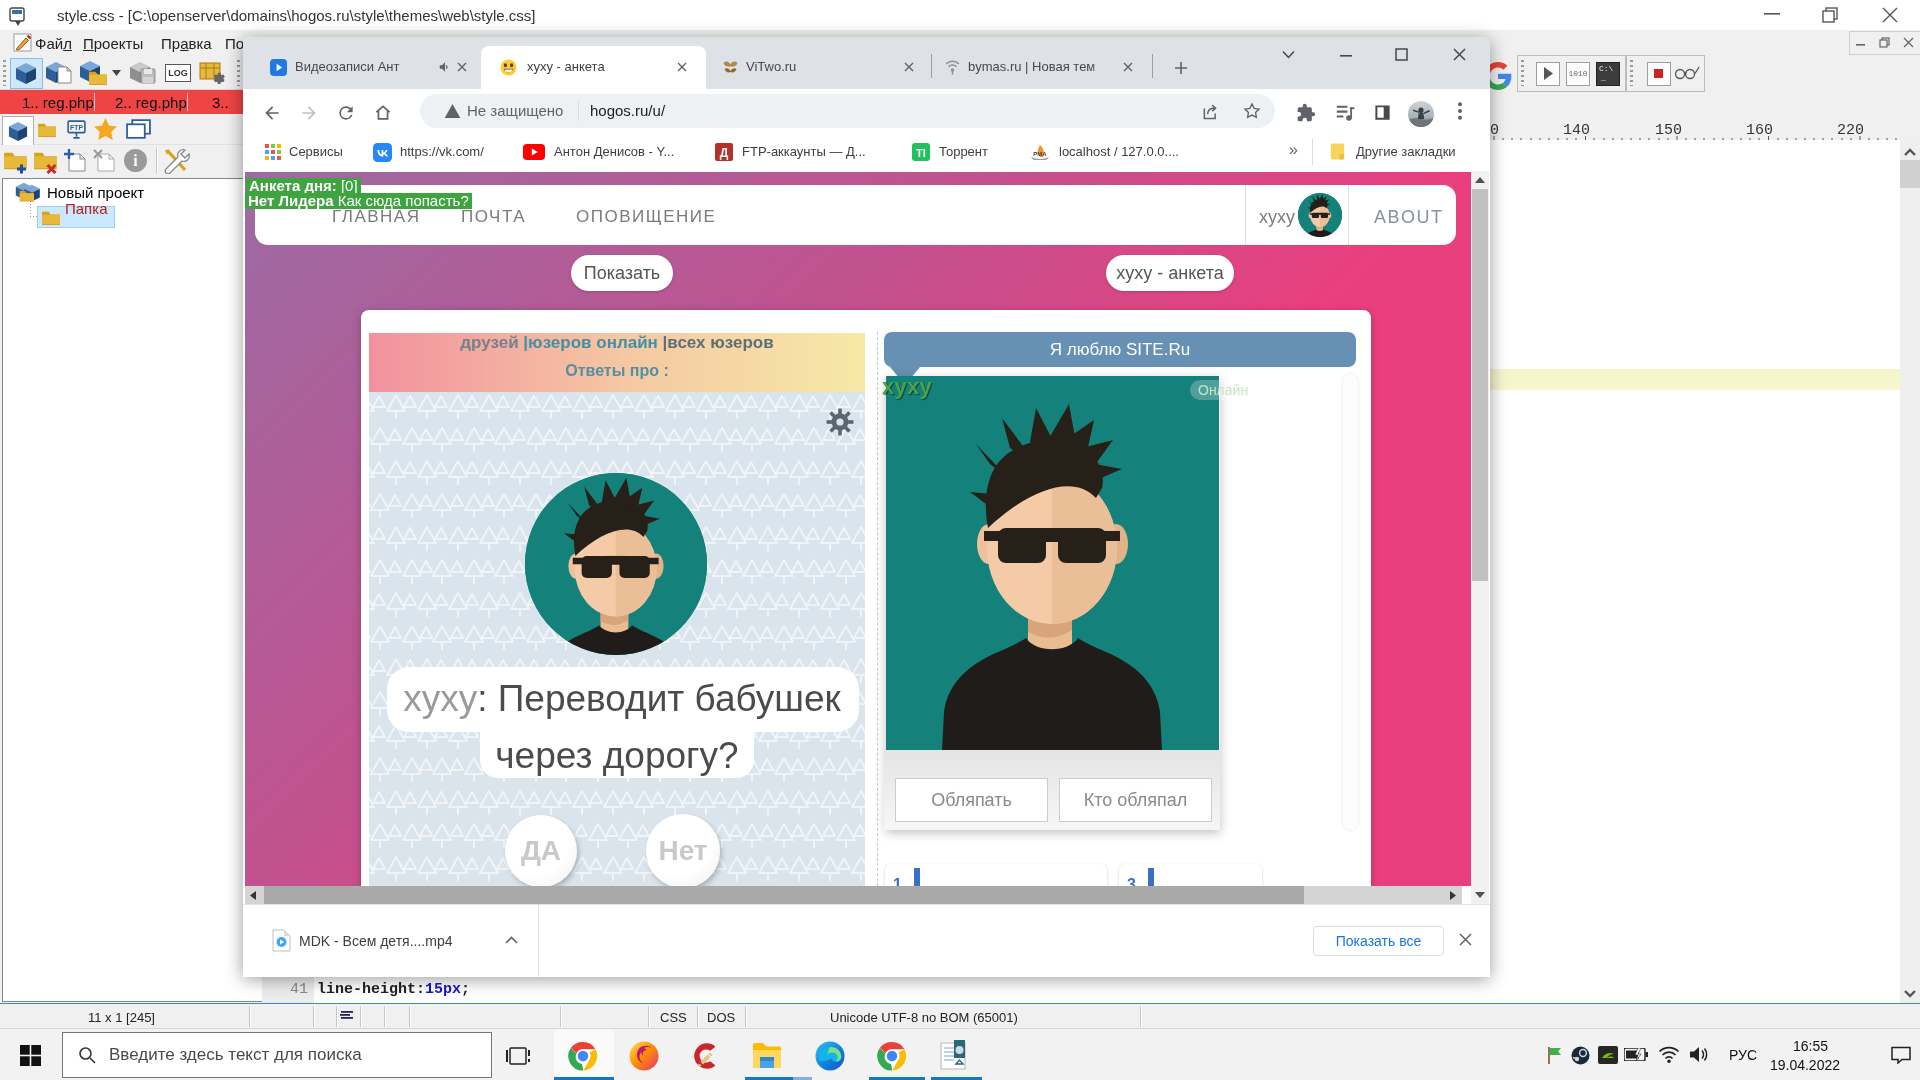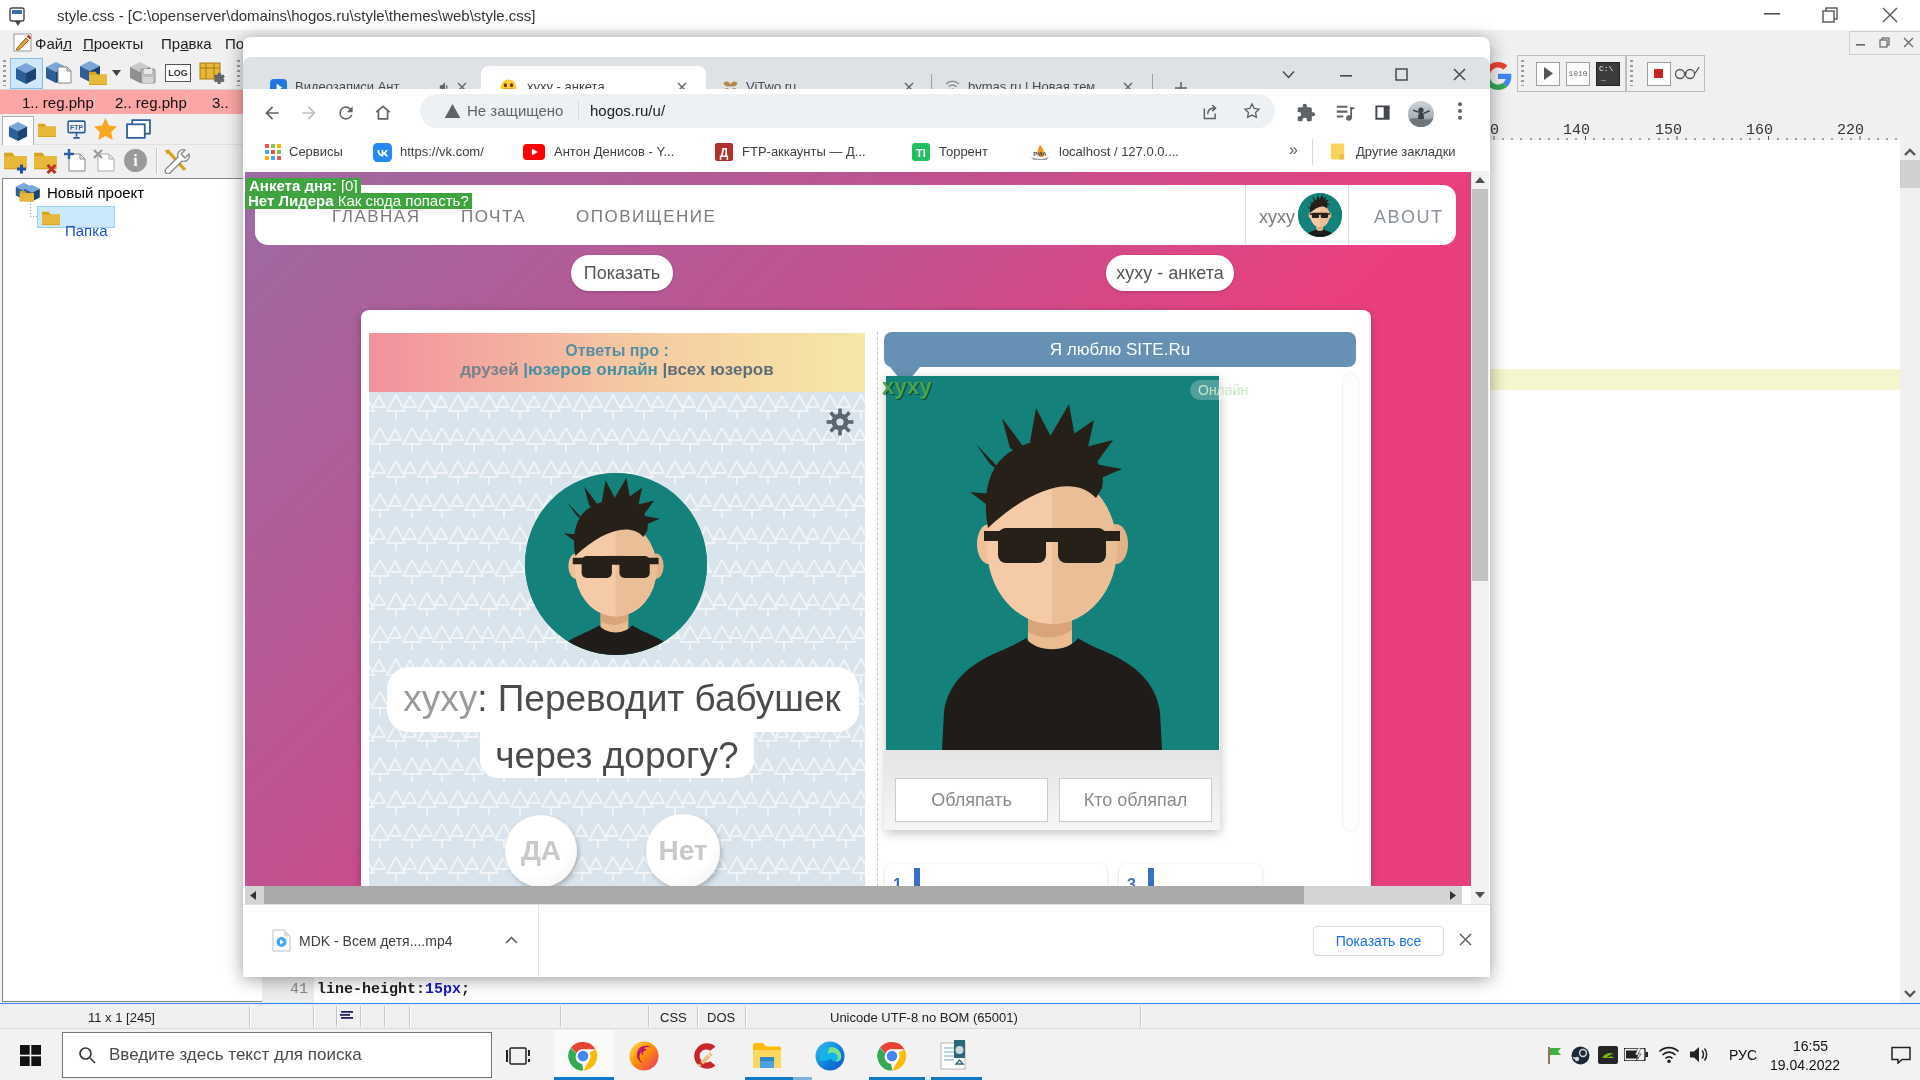--- a/index.html
+++ b/index.html
@@ -6,21 +6,21 @@
 html,body{margin:0;padding:0;}
 #scr{position:relative;width:1920px;height:1080px;overflow:hidden;background:#f0f0f0;font-family:"Liberation Sans",sans-serif;}
 .abs{position:absolute;}
 
 #titlebar{position:absolute;left:0;top:0;width:1920px;height:30px;background:#ffffff;}
 #titletext{position:absolute;left:57px;top:7px;font-size:15px;color:#333;}
 #menubar{position:absolute;left:0;top:30px;width:243px;height:26px;font-size:15px;color:#222;}
 .menu{position:absolute;top:5px;}
 #tb1{position:absolute;left:0;top:56px;width:243px;height:33px;background:#f0f0f0;}
 .tbtn{position:absolute;top:2px;width:31px;height:29px;}
-#doctabs{position:absolute;left:0;top:89px;width:243px;height:25px;background:#fca5a5;border-top:1px solid #d5d5d5;}
+#doctabs{position:absolute;left:0;top:89px;width:243px;height:25px;background:#ef4444;border-top:1px solid #d5d5d5;}
 #paneltabs{position:absolute;left:0;top:114px;width:243px;height:30px;background:#f0f0f0;border-bottom:1px solid #e0e0e0;}
 .ptab{position:absolute;top:2px;width:26px;height:28px;border:1px solid #b0b0b0;}
 #toolrow{position:absolute;left:0;top:145px;width:243px;height:32px;background:#f0f0f0;}
 #treepanel{position:absolute;left:2px;top:178px;width:259px;height:822px;background:#fff;border:1px solid #828790;}
 #statusbar{position:absolute;left:0;top:1003px;width:1920px;height:25px;background:#f0f0f0;border-top:1px solid #3b82f6;font-size:13px;color:#222;}
 .ssep{position:absolute;top:2px;width:1px;height:21px;background:#c6c6c6;border-right:1px solid #fff;}
 
 #ruler{position:absolute;left:1490px;top:117px;width:407px;height:25px;background:#f0f0f0;font-family:"Liberation Mono",monospace;font-size:15px;color:#333;}
 #editor{position:absolute;left:1490px;top:140px;width:410px;height:863px;background:#fff;}
 #yellowline{position:absolute;left:0;top:229px;width:410px;height:21px;background:#f6f6ce;}
@@ -28,21 +28,21 @@
 #gutter{position:absolute;left:262px;top:942px;width:52px;height:61px;background:#ececec;}
 #codeline{position:absolute;left:290px;top:981px;font-family:"Liberation Mono",monospace;font-size:15px;font-weight:bold;color:#222;white-space:pre;}
 
 #taskbar{position:absolute;left:0;top:1028px;width:1920px;height:52px;background:#f2f2f2;border-top:1px solid #d9d9d9;}
 #searchbox{position:absolute;left:62px;top:3px;width:428px;height:44px;background:#fff;border:1px solid #767676;}
 #searchbox span{position:absolute;left:46px;top:12px;font-size:17px;color:#4a4a4a;}
 .tbul{position:absolute;top:48px;height:4px;background:#0f79c5;}
 #tray{position:absolute;right:0;top:0;height:52px;font-size:13px;color:#111;}
 
 #chrome{position:absolute;left:243px;top:37px;width:1247px;height:939px;border-radius:8px 8px 0 0;box-shadow:0 3px 18px rgba(0,0,0,.4);background:#fff;}
-#tabstrip{position:absolute;left:0;top:0;width:1247px;height:52px;background:#dee1e6;border-radius:8px 8px 0 0;margin-top:20px;}
+#tabstrip{position:absolute;left:0;top:0;width:1247px;height:52px;background:#dee1e6;border-radius:8px 8px 0 0;}
 .tab{position:absolute;top:9px;height:43px;font-size:13px;color:#45494d;}
 #activetab{position:absolute;left:238px;top:9px;width:225px;height:43px;background:#fff;border-radius:8px 8px 0 0;}
 #ctoolbar{position:absolute;left:0;top:52px;width:1247px;height:44px;background:#fff;}
 #omnibox{position:absolute;left:177px;top:5px;width:855px;height:34px;background:#eef1f4;border-radius:17px;}
 #cbookmarks{position:absolute;left:0;top:96px;width:1247px;height:38px;background:#fff;font-size:13px;color:#3c4043;}
 #page{position:absolute;left:2px;top:135px;width:1226px;height:714px;overflow:hidden;background:linear-gradient(135deg,#9c6ba3 0%,#c1528f 37%,#ea3f7e 63%,#ea3f7e 100%);}
 #vscroll{position:absolute;left:1228px;top:134px;width:18px;height:733px;background:#f1f1f1;}
 #hscroll{position:absolute;left:2px;top:849px;width:1217px;height:18px;background:#d4d4d4;}
 #dlbar{position:absolute;left:0;top:867px;width:1247px;height:72px;background:#fff;border-top:1px solid #e4e4e4;}
 
@@ -316,21 +316,21 @@
           <use href="#folder"></use>
         </g>
       </svg>
     <div style="position:absolute;left:44px;top:5px;font-size:15px;color:#000;">Новый проект</div>
     <div style="position:absolute;left:27px;top:22px;width:1px;height:16px;background:repeating-linear-gradient(180deg,#999 0 1px,transparent 1px 3px);"></div>
     <div style="position:absolute;left:27px;top:37px;width:9px;height:1px;background:repeating-linear-gradient(90deg,#999 0 1px,transparent 1px 3px);"></div>
     <div style="position:absolute;left:34px;top:27px;width:76px;height:20px;background:#cbe8fc;border:1px solid #9ad1f5;"></div>
     <svg class="abs" style="left:38px;top:29px;" width="20" height="17" viewBox="0 0 21 18">
         <use href="#folder"></use>
       </svg>
-    <div style="position:absolute;left:62px;top:43px;font-size:15px;color:#1d4ed8;">Папка</div>
+    <div style="position:absolute;left:62px;top:21px;font-size:15px;color:#b91c1c;">Папка</div>
   </div>
 
   <div id="ruler">
     <span class="abs" style="left:0;top:5px;">0</span>
     <span class="abs" style="left:73px;top:5px;">140</span>
     <span class="abs" style="left:165px;top:5px;">150</span>
     <span class="abs" style="left:256px;top:5px;">160</span>
     <span class="abs" style="left:347px;top:5px;">220</span>
     <svg class="abs" style="left:0;top:19px;" width="407" height="6">
       <g stroke="#555" stroke-width="1">
@@ -691,22 +691,22 @@
             </svg>
         </div>
       </div>
       <div class="glabel" style="left:1px;top:6px;"><b>Анкета дня:</b> [0]</div>
       <div class="glabel" style="left:0px;top:21px;"><b>Нет Лидера</b> Как сюда попасть?</div>
       <div class="pill" style="left:326px;width:102px;">Показать</div>
       <div class="pill" style="left:861px;width:128px;">хуху - анкета</div>
       <div id="card">
         <div id="lpanel">
           <div id="lheader">
+            <div style="font-size:17px;"><span style="color:#75828c">друзей </span><span style="color:#4290a5">|юзеров онлайн </span><span style="color:#5d6e79">|всех юзеров</span></div>
             <div style="margin-top:9px;font-size:16px;color:#568ea3;">Ответы про :</div>
-            <div style="font-size:17px;"><span style="color:#75828c">друзей </span><span style="color:#4290a5">|юзеров онлайн </span><span style="color:#5d6e79">|всех юзеров</span></div>
           </div>
           <div id="lpattern">
             <svg width="496" height="495" xmlns="http://www.w3.org/2000/svg">
               <defs>
                 <pattern id="tri" width="62" height="66" patternUnits="userSpaceOnUse">
                   <g fill="none" stroke="rgba(255,255,255,0.6)" stroke-width="2" stroke-linejoin="round">
                     <path d="M10 4 L16 15 L4 15 Z"></path>
                     <path d="M27 3 L36 19 L18 19 Z M27 19 L27 27"></path>
                     <path d="M41 4 L47 15 L35 15 Z"></path>
                     <path d="M58 3 L67 19 L49 19 Z M58 19 L58 27"></path>

